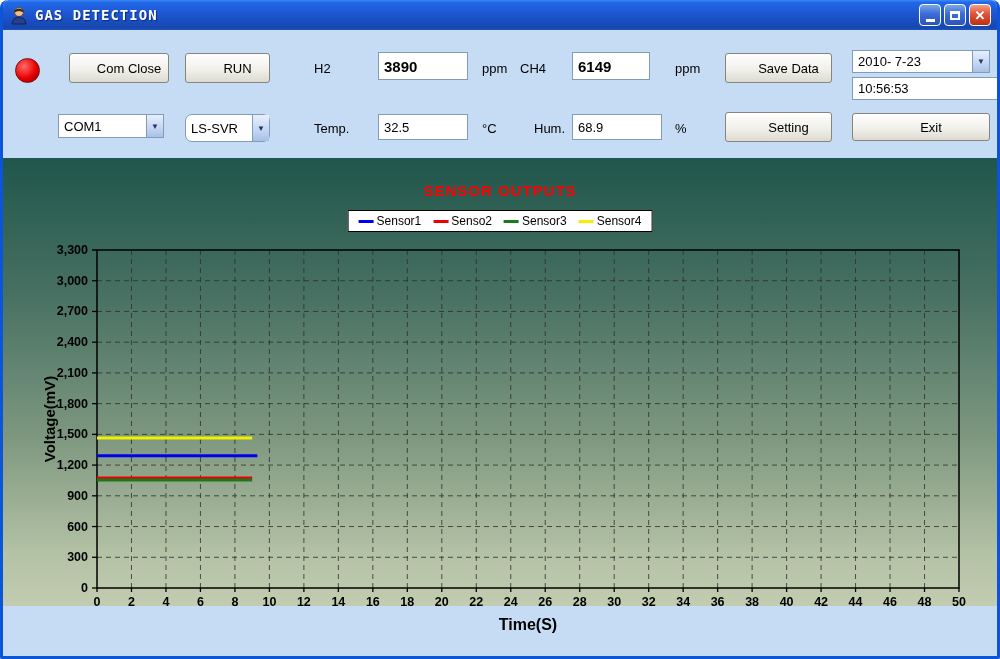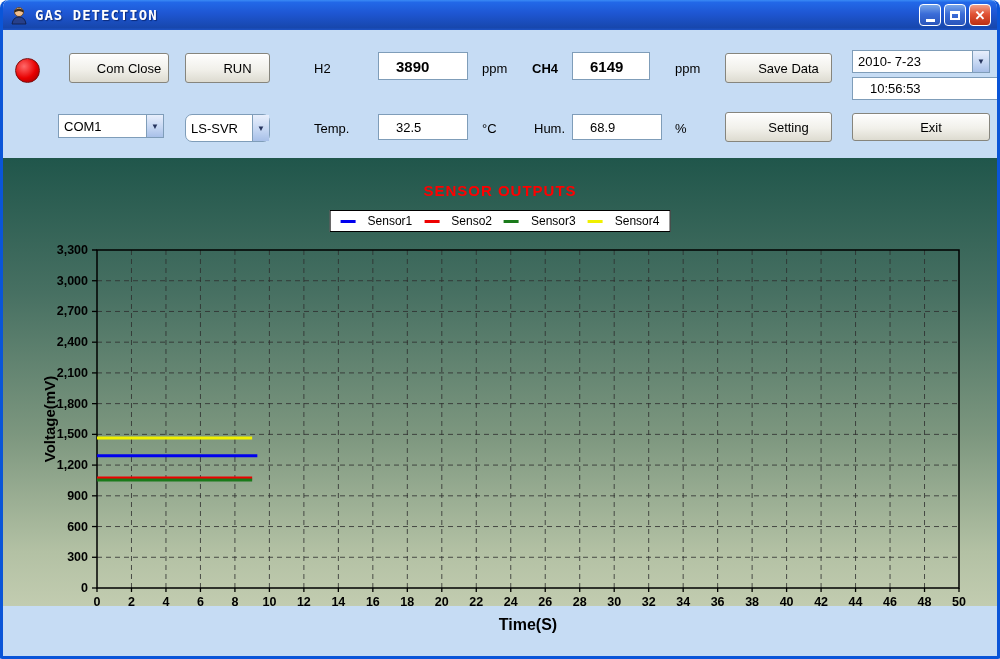--- a/index.html
+++ b/index.html
@@ -52,21 +52,21 @@
     position: absolute; display: flex; align-items: center; justify-content: center;
     background: linear-gradient(180deg, #fefefe, #f1f0ea 55%, #dddbd0);
     border: 1px solid #86857d; border-radius: 3px;
     font-size: 13px; color: #000; cursor: pointer;
     box-shadow: inset 0 1px 0 #ffffff;
     padding-left: 20px;
   }
   .lbl { position: absolute; font-size: 13px; color: #000; }
   .field {
     position: absolute; background: #ffffff; border: 1px solid #7f9db9;
-    font-size: 13px; display: flex; align-items: center; padding: 0 17px;
+    font-size: 13px; display: flex; align-items: center; padding: 0 5px;
     overflow: hidden;
   }
   .field.bold { font-weight: bold; font-size: 15px; }
   .combo {
     position: absolute; background: #ffffff; border: 1px solid #7f9db9;
     display: flex; align-items: center; cursor: pointer;
   }
   .combo .cv { flex: 1; font-size: 13px; padding: 0 5px; }
   .combo .arrow {
     width: 17px; align-self: stretch; display: flex; align-items: center; justify-content: center;
@@ -83,21 +83,21 @@
     position: absolute; left: 0; top: 24px; width: 100%;
     text-align: center; color: #ff0000; font-weight: bold; font-size: 15px;
     letter-spacing: 1px;
   }
   .legend {
     position: absolute; left: 50%; transform: translateX(-50%); top: 52px;
     background: #ffffff; border: 1px solid #000;
     display: inline-flex; align-items: center; gap: 12px;
     padding: 3px 10px; font-size: 12px; color: #000; white-space: nowrap;
   }
-  .legend-item { display: inline-flex; align-items: center; gap: 12px; }
+  .legend-item { display: inline-flex; align-items: center; gap: 3px; }
   .legend-dash { width: 15px; height: 3px; display: inline-block; }
   #chart-svg { position: absolute; left: 0; top: 0; }
   #chart-svg text { font-family: "Liberation Sans", sans-serif; }
 </style>
 </head>
 <body>
 
 <div class="window">
 
   <div class="titlebar">
@@ -123,21 +123,21 @@
   <div class="toolbar">
     <div class="led"></div>
 
     <button class="xp-btn" style="left:66px; top:23px; width:100px; height:30px;">Com Close</button>
     <button class="xp-btn" style="left:182px; top:23px; width:85px; height:30px;">RUN</button>
 
     <span class="lbl" style="left:311px; top:31px;">H2</span>
     <div class="field bold" style="left:375px; top:22px; width:90px; height:28px;">3890</div>
     <span class="lbl" style="left:479px; top:31px;">ppm</span>
 
-    <span class="lbl" style="left:529px; top:31px;font-weight:bold;">CH4</span>
+    <span class="lbl" style="left:517px; top:31px;">CH4</span>
     <div class="field bold" style="left:569px; top:22px; width:78px; height:28px;">6149</div>
     <span class="lbl" style="left:672px; top:31px;">ppm</span>
 
     <button class="xp-btn" style="left:722px; top:23px; width:107px; height:30px;">Save Data</button>
 
     <div class="combo" style="left:849px; top:20px; width:138px; height:23px;">
       <span class="cv">2010- 7-23</span>
       <span class="arrow">▼</span>
     </div>
     <div class="field" style="left:849px; top:47px; width:164px; height:23px;">10:56:53</div>

